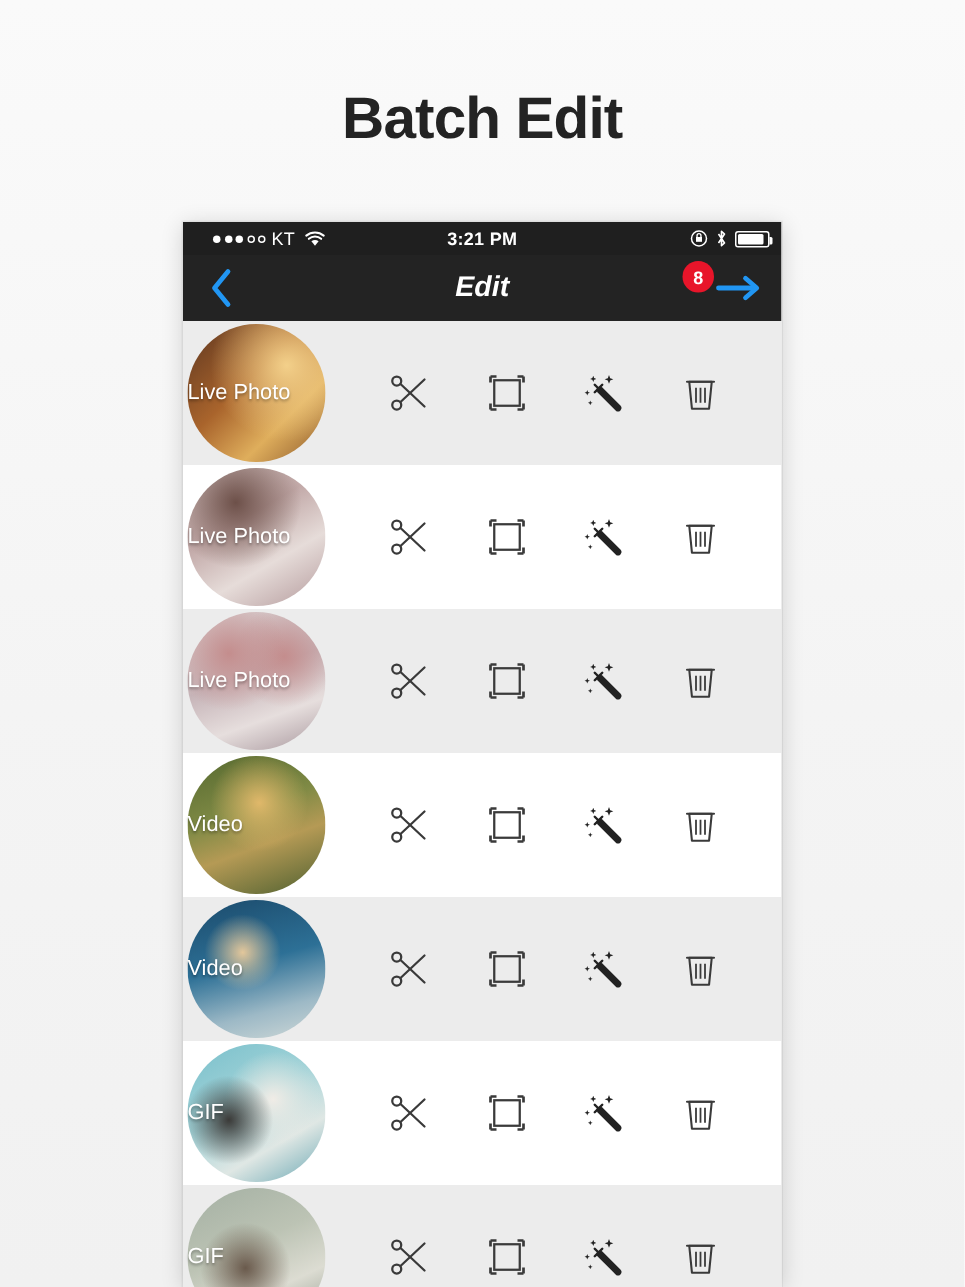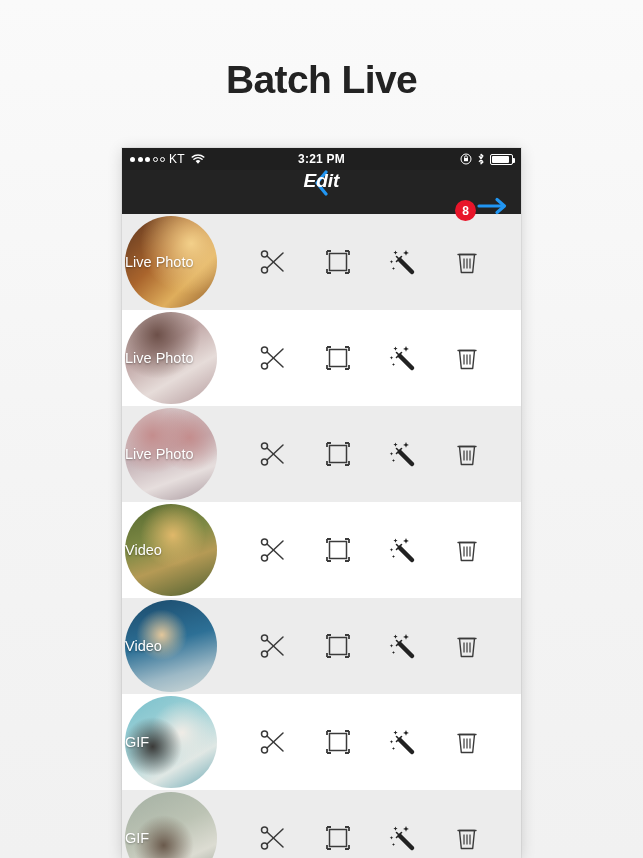--- a/index.html
+++ b/index.html
@@ -50,20 +50,21 @@
 
   
   #status-bar {
     position: relative;
     height: 22px;
     background: #1f1f1f;
     color: #ffffff;
     display: flex;
     align-items: center;
     font-size: 12px;
+    padding-left: 12px;
   }
   .sb-left {
     display: flex;
     align-items: center;
     gap: 4px;
     padding-left: 8px;
     flex: 1;
   }
   .sig-dots { display: flex; align-items: center; gap: 2.5px; }
   .dot {
@@ -118,21 +119,20 @@
     border-radius: 1px;
   }
 
   
   #nav-bar {
     position: relative;
     height: 44px;
     background: #232323;
     display: flex;
     align-items: center;
-    flex-direction: column;
   }
   #back-button {
     width: 52px;
     height: 44px;
     display: flex;
     align-items: center;
     justify-content: center;
     cursor: pointer;
   }
   #nav-title {
@@ -229,21 +229,21 @@
     cursor: pointer;
   }
 
   svg { display: block; }
 </style>
 </head>
 <body>
 
 <div id="page-bg"></div>
 
-<div id="page-title">Batch Live</div>
+<div id="page-title">Batch Edit</div>
 
 <div id="phone">
 
   <div id="status-bar">
     <div class="sb-left">
       <span class="sig-dots">
         <span class="dot"></span>
           <span class="dot"></span>
           <span class="dot"></span>
         <span class="dot hollow"></span>

